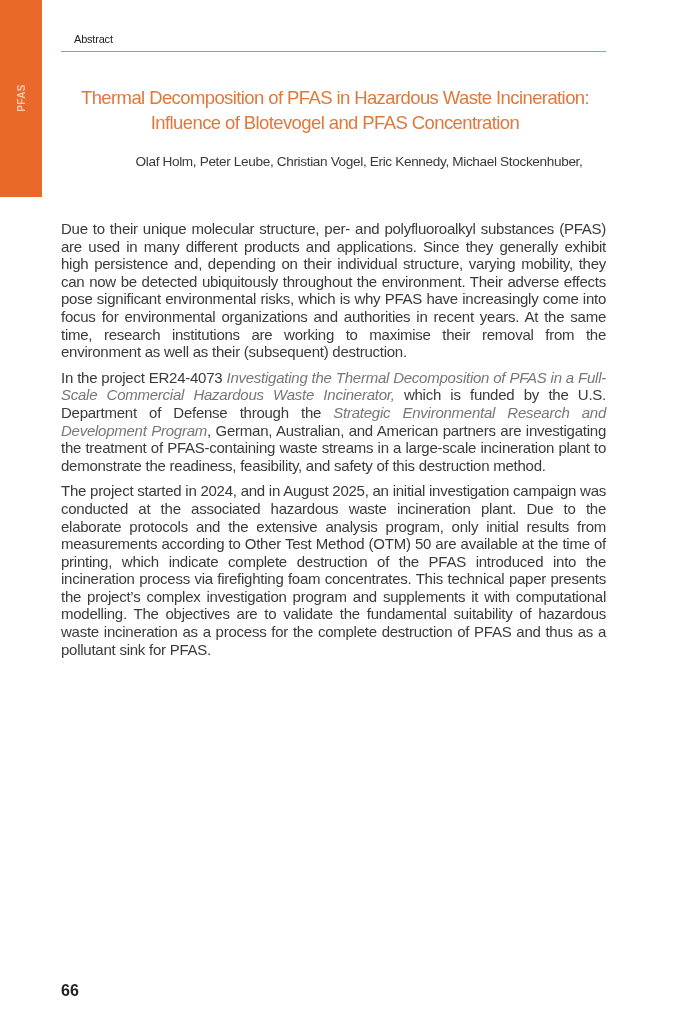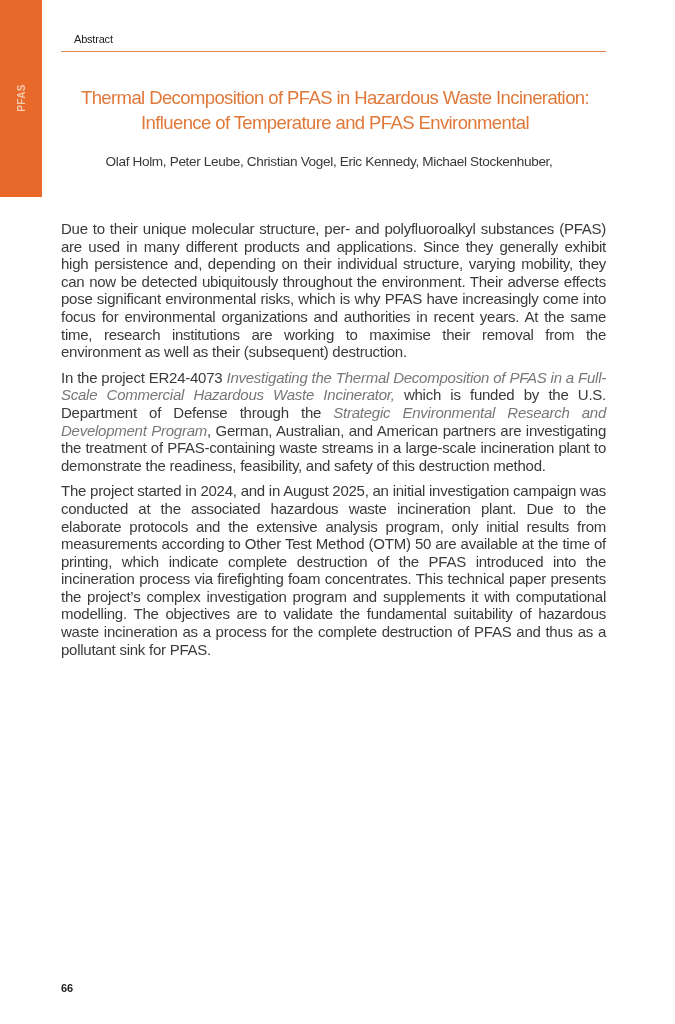--- a/index.html
+++ b/index.html
@@ -19,46 +19,46 @@
       letter-spacing: -0.2px;
     }
     .header-rule {
       position: absolute; left: 61px; top: 51px; width: 545px; height: 0; border-top: 1.3px solid #e0874f;
     }
     .title {
       position: absolute; left: 50px; top: 85px; width: 570px; text-align: center;
       color: #e0783a; font-weight: normal; font-size: 18.5px; line-height: 25px; letter-spacing: -0.6px;
     }
     .authors {
-      position: absolute; left: 34px; top: 151px; width: 590px; text-align: center;
+      position: absolute; left: 64px; top: 151px; width: 590px; text-align: center;
       font-size: 13.6px; line-height: 21px; color: #3a3a3a; letter-spacing: -0.35px;
     }
     .body {
       position: absolute; left: 61px; top: 220px; width: 545px;
       font-size: 15px; line-height: 17.6px; color: #3a3a3a; text-align: justify; letter-spacing: -0.25px;
     }
     .body p { margin: 0 0 8px 0; }
     .body em { color: #777777; font-style: italic; }
     .page-number {
-      position: absolute; left: 61px; top: 982px; font-size: 11px; font-weight: bold; color: #222222;
+      position: absolute; left: 61px; top: 982px; font-size: 16px; font-weight: bold; color: #222222;
     }
   </style>
 </head>
 <body>
 
 <div class="side-tab">
   <span class="side-tab-label">PFAS</span>
 </div>
 
 <div class="section-label">Abstract</div>
 <div class="header-rule"></div>
 
 <div class="title">
   <div>Thermal Decomposition of PFAS in Hazardous Waste Incineration:</div>
-  <div>Influence of Temperature and PFAS Environmental</div>
+  <div>Influence of Blotevogel and PFAS Concentration</div>
 </div>
 
 <div class="authors">
   <div>Olaf Holm, Peter Leube, Christian Vogel, Eric Kennedy, Michael Stockenhuber,</div>
 </div>
 
 <div class="body">
   <p>Due to their unique molecular structure, per- and polyfluoroalkyl substances (PFAS) are used in many different products and applications. Since they generally exhibit high persistence and, depending on their individual structure, varying mobility, they can now be detected ubiquitously throughout the environment. Their adverse effects pose significant environmental risks, which is why PFAS have increasingly come into focus for environmental organizations and authorities in recent years. At the same time, research institutions are working to maximise their removal from the environment as well as their (subsequent) destruction.</p>
   <p><span>In the project ER24-4073 </span><em>Investigating the Thermal Decomposition of PFAS in a Full-Scale Commercial Hazardous Waste Incinerator,</em><span> which is funded by the U.S. Department of Defense through the </span><em>Strategic Environmental Research and Development Program</em><span>, German, Australian, and American partners are investigating the treatment of PFAS-containing waste streams in a large-scale incineration plant to demonstrate the readiness, feasibility, and safety of this destruction method.</span></p>
   <p>The project started in 2024, and in August 2025, an initial investigation campaign was conducted at the associated hazardous waste incineration plant. Due to the elaborate protocols and the extensive analysis program, only initial results from measurements according to Other Test Method (OTM) 50 are available at the time of printing, which indicate complete destruction of the PFAS introduced into the incineration process via firefighting foam concentrates. This technical paper presents the project’s complex investigation program and supplements it with computational modelling. The objectives are to validate the fundamental suitability of hazardous waste incineration as a process for the complete destruction of PFAS and thus as a pollutant sink for PFAS.</p>

